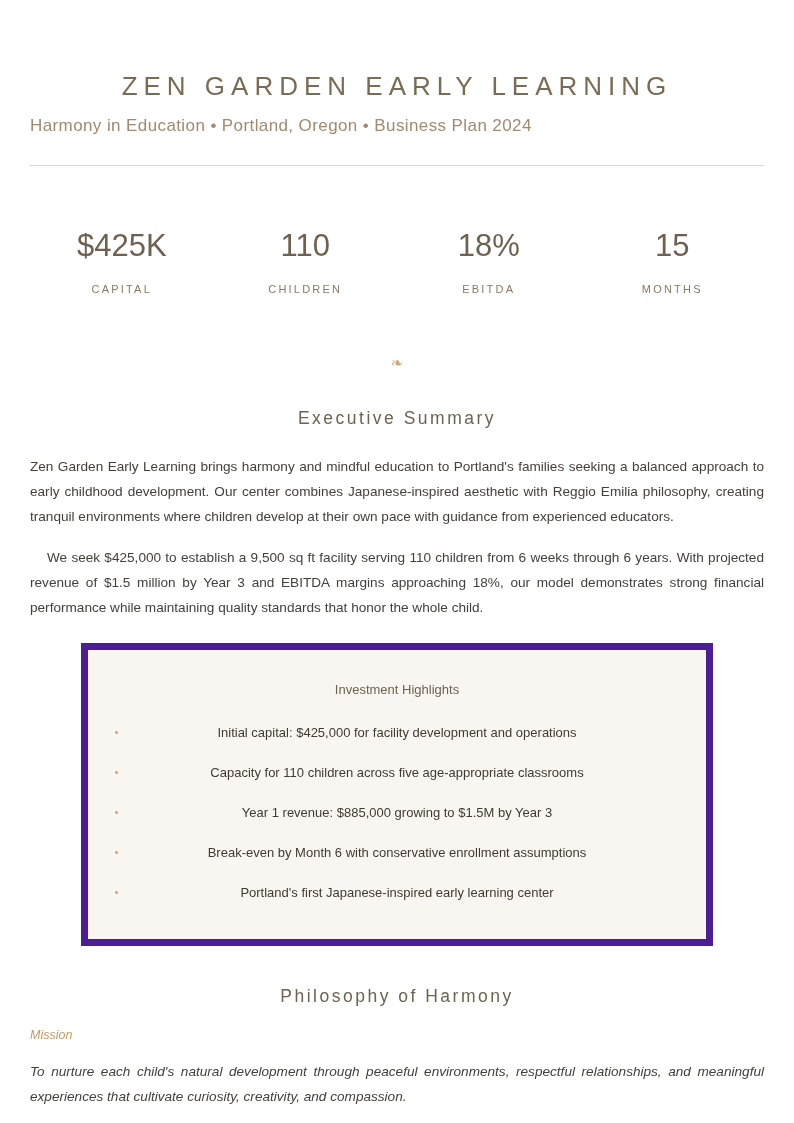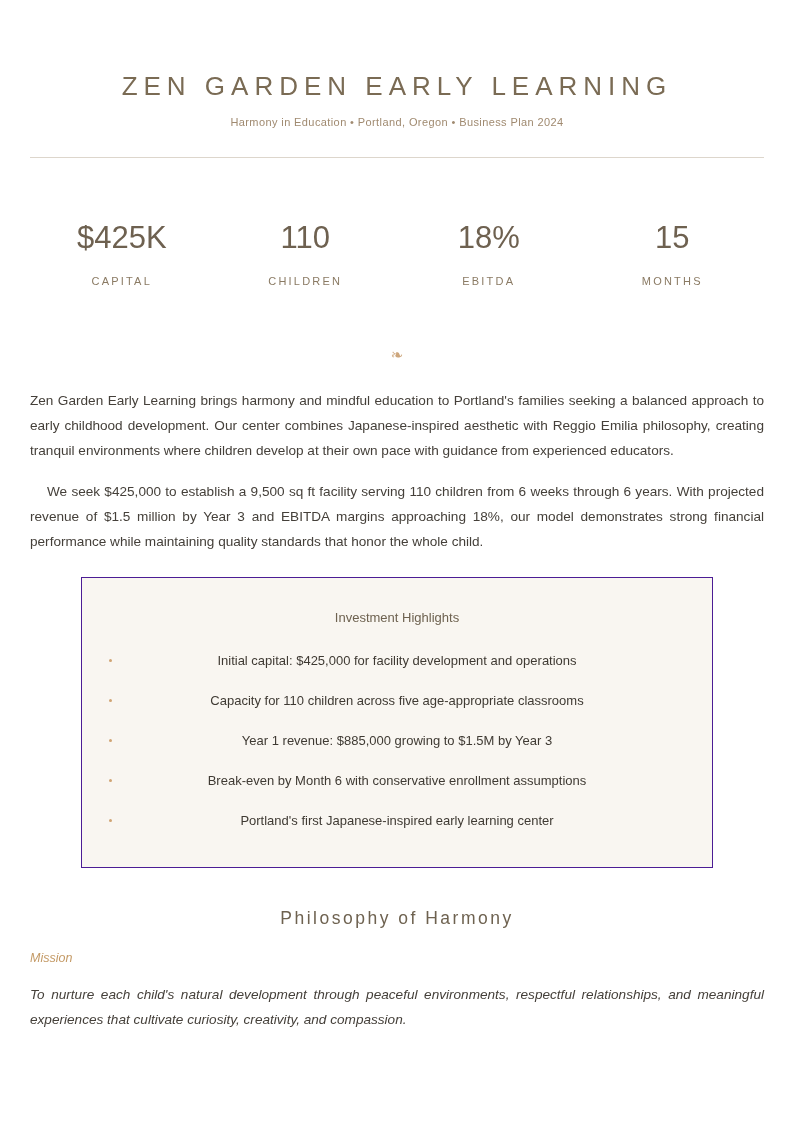--- a/index.html
+++ b/index.html
@@ -20,22 +20,21 @@
   .title {
     text-align: center;
     font-size: 26px;
     font-weight: 400;
     letter-spacing: 6px;
     color: #7a6b54;
     line-height: 1;
   }
   .subtitle {
     margin-top: 17px;
-    text-align: center;
-    font-size: 11px;
+    font-size: 17px;
     color: #a08a70;
     letter-spacing: 0.4px;
   }
   .divider {
     border: none;
     border-top: 1px solid #ddd6cc;
     margin-top: 29px;
   }
   
   .stats {
@@ -80,21 +79,21 @@
     line-height: 25px;
     text-align: justify;
     color: #45403a;
   }
   .body-text.follow { margin-top: 16px; }
   .body-text.indent { text-indent: 17px; }
   
   .highlights-box {
     margin: 23px 51px 0;
     background: #f9f6f1;
-    border: 1px solid #4c1d95;
+    border: 7px solid #4c1d95;
     padding: 24px 26px 14px;
   }
   .box-title {
     text-align: center;
     font-size: 13px;
     color: #6e6250;
     margin-top: 8px;
   }
   .highlights-list {
     list-style: none;
@@ -156,20 +155,21 @@
     </div>
     <div class="stat">
       <div class="stat-value">15</div>
       <div class="stat-label">MONTHS</div>
     </div>
   </section>
 
   <div class="ornament">❧</div>
 
   <section>
+    <h2 class="section-heading">Executive Summary</h2>
     <p class="body-text">Zen Garden Early Learning brings harmony and mindful education to Portland's families seeking a balanced approach to early childhood development. Our center combines Japanese-inspired aesthetic with Reggio Emilia philosophy, creating tranquil environments where children develop at their own pace with guidance from experienced educators.</p>
     <p class="body-text follow indent">We seek $425,000 to establish a 9,500 sq ft facility serving 110 children from 6 weeks through 6 years. With projected revenue of $1.5 million by Year 3 and EBITDA margins approaching 18%, our model demonstrates strong financial performance while maintaining quality standards that honor the whole child.</p>
 
     <div class="highlights-box">
       <div class="box-title">Investment Highlights</div>
       <ul class="highlights-list">
         <li class="highlight-item">
           <span class="bullet-dot"></span>
           <span>Initial capital: $425,000 for facility development and operations</span>
         </li>

